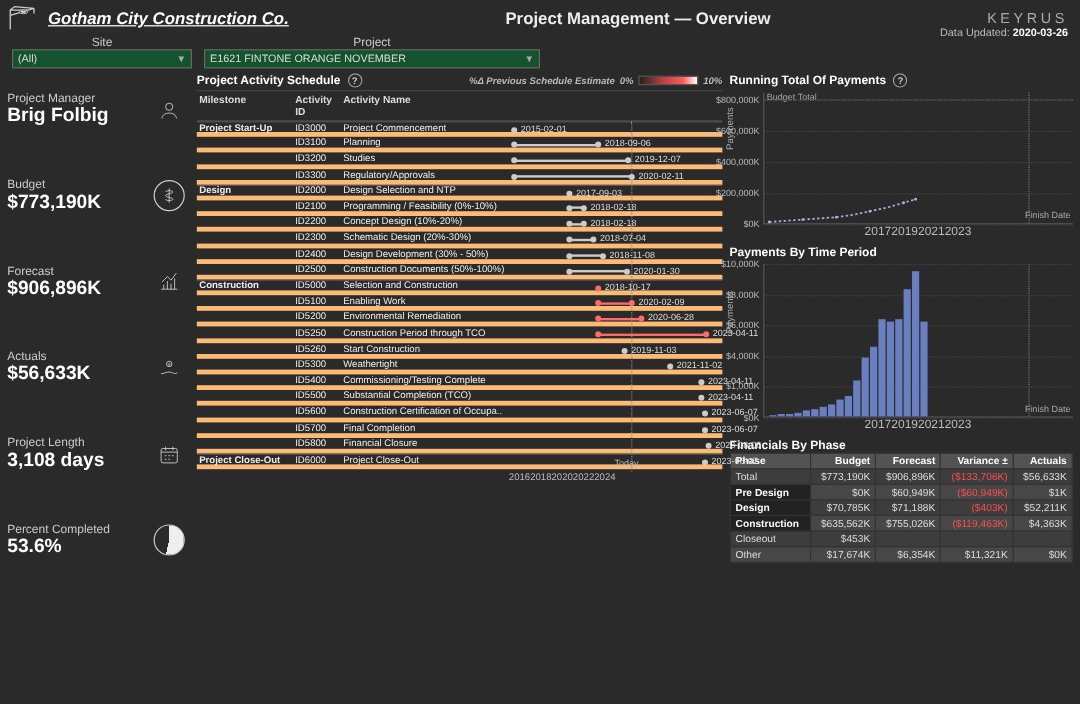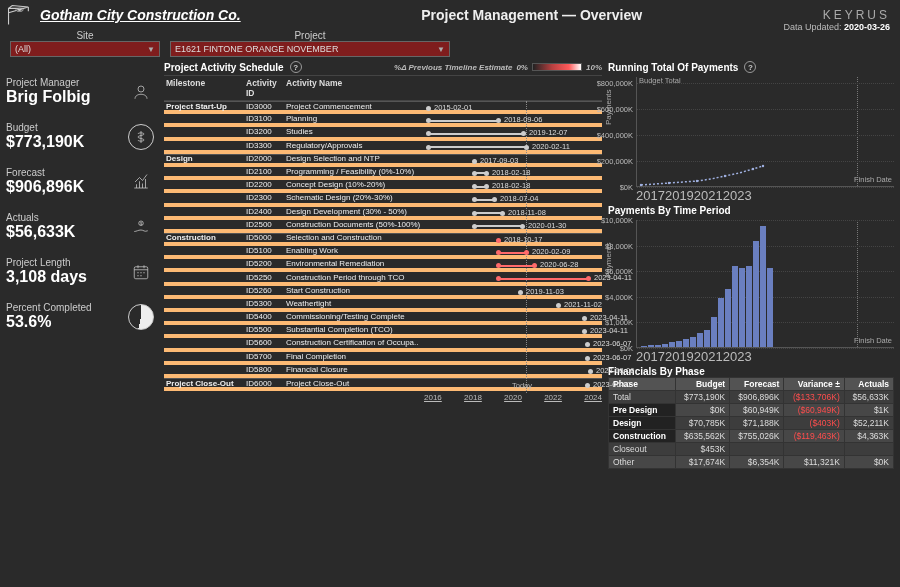--- a/index.html
+++ b/index.html
@@ -22,30 +22,30 @@
   .updated { position:absolute; right:10px; top:22px; font-size:9px; color:#bbb; }
   .updated b { color:#fff; }
 
   
   .filters { display:flex; gap:10px; padding:2px 10px 4px 10px; }
   .filter-col { display:flex; flex-direction:column; }
   .filter-col.site { width:150px; }
   .filter-col.project { width:280px; }
   .filter-label { font-size:10px; color:#ccc; text-align:center; }
   .dropdown {
-    background:#7f1d1d; border:1px solid #666; color:#ddd;
+    background:#14532d; border:1px solid #666; color:#ddd;
     padding:1px 4px; font-size:9px; height:16px;
     display:flex; align-items:center; justify-content:space-between;
     cursor:pointer;
   }
   .dropdown .caret { color:#aaa; font-size:8px; }
 
   
   .main { display:flex; padding:0 6px; gap:6px; }
-  .left-col { width:152px; display:flex; flex-direction:column; gap:8px; padding-top:12px; }
+  .left-col { width:152px; display:flex; flex-direction:column; gap:8px; padding-top:12px;justify-content:space-between; }
   .metric { display:flex; align-items:center; justify-content:space-between; padding:4px 4px 4px 0; }
   .metric .txt { display:flex; flex-direction:column; }
   .metric .label { font-size:10px; color:#ccc; }
   .metric .value { font-size:16px; font-weight:bold; color:#fff; }
   .metric .icon { width:26px; height:26px; border:1.5px solid #ccc; border-radius:50%; display:flex; align-items:center; justify-content:center; }
   .metric .icon.noborder { border:none; }
   .metric svg { width:18px; height:18px; stroke:#ccc; fill:none; }
 
   
   .mid { width:438px; }
@@ -61,31 +61,31 @@
   .col-nm { width:140px; padding:2px 2px; }
   .col-tl { flex:1; position:relative; padding:2px 0; }
   .sched-body { position:relative; }
   .row { display:flex; font-size:8px; color:#eee; border-bottom:4px solid #fdba74; height:13.2px; align-items:center; }
   .row .col-ms { font-weight:bold; }
   .row .bar-wrap { flex:1; position:relative; height:100%; }
   .milestone-sep { border-top:1px solid #555; }
   .tl-dot { position:absolute; width:5px; height:5px; border-radius:50%; background:#ccc; top:4px; }
   .tl-line { position:absolute; height:2px; background:#ccc; top:5.5px; }
   .tl-date { position:absolute; font-size:7.5px; color:#ddd; top:1px; white-space:nowrap; }
-  .xaxis { display:flex; font-size:8px; color:#bbb; padding-left:260px; padding-top:2px; justify-content:space-between;text-decoration:underline;}
+  .xaxis { display:flex; font-size:8px; color:#bbb; padding-left:260px; padding-top:2px; }
   .today-line { position:absolute; width:0; border-left:1px dotted #888; top:0; bottom:0; }
   .today-lbl { position:absolute; font-size:7.5px; color:#bbb; }
 
   
   .right { width:286px; display:flex; flex-direction:column; gap:4px; }
   .chart-box { position:relative; }
   .axis-lbl-y { position:absolute; left:-4px; top:50%; transform:rotate(-90deg) translateX(12px); transform-origin:left top; font-size:8px; color:#aaa; }
   .chart-grid { position:relative; margin-left:28px; border-left:1px solid #555; border-bottom:1px solid #555; }
   .yt { position:absolute; left:-28px; font-size:7.5px; color:#bbb; transform:translateY(-50%); }
-  .xts { display:flex; justify-content:flex-start; font-size:13px; color:#bbb; margin-left:28px; padding-top:1px; }
+  .xts { display:flex; justify-content:center; font-size:10px; color:#bbb; margin-left:28px; padding-top:1px; }
   .gl { position:absolute; left:0; right:0; border-top:1px dotted #444; }
   .anno { position:absolute; font-size:7.5px; color:#aaa; }
   .bar { position:absolute; bottom:0; background:#6a7fc0; width:10px; }
   .line-path { position:absolute; left:0; top:0; }
 
   
   .fin { margin-top:2px; }
   .fin table { border-collapse:collapse; width:100%; font-size:8.5px; }
   .fin th, .fin td { border:1px solid #333; padding:1px 4px; text-align:right; }
   .fin th:first-child, .fin td:first-child { text-align:left; }
@@ -200,21 +200,21 @@
         </div>
       <div class="icon" style="background:conic-gradient(#eee 0 53.6%, #2a2a2a 53.6% 100%);"></div>
     </div>
   </div>
 
   <div class="mid">
     <div class="section-title">
       <span>Project Activity Schedule</span>
       <span class="help">?</span>
       <div class="pct-legend">
-        <span>%Δ Previous Timeline Estimate</span>
+        <span>%Δ Previous Schedule Estimate</span>
         <span>0%</span>
         <div class="pct-grad"></div>
         <span>10%</span>
       </div>
     </div>
     <div class="sched">
       <div class="sched-head">
         <div class="col-ms">Milestone</div>
         <div class="col-id">Activity ID</div>
         <div class="col-nm">Activity Name</div>

